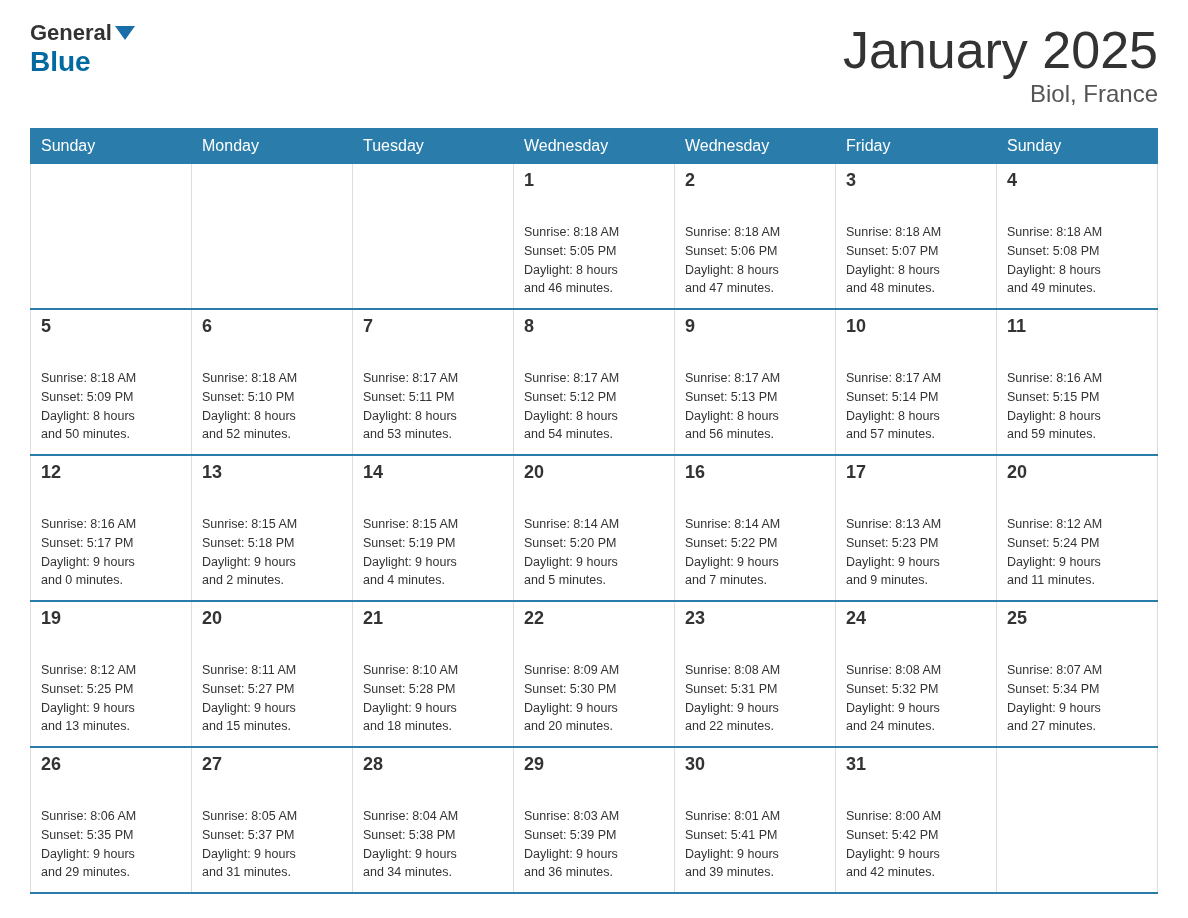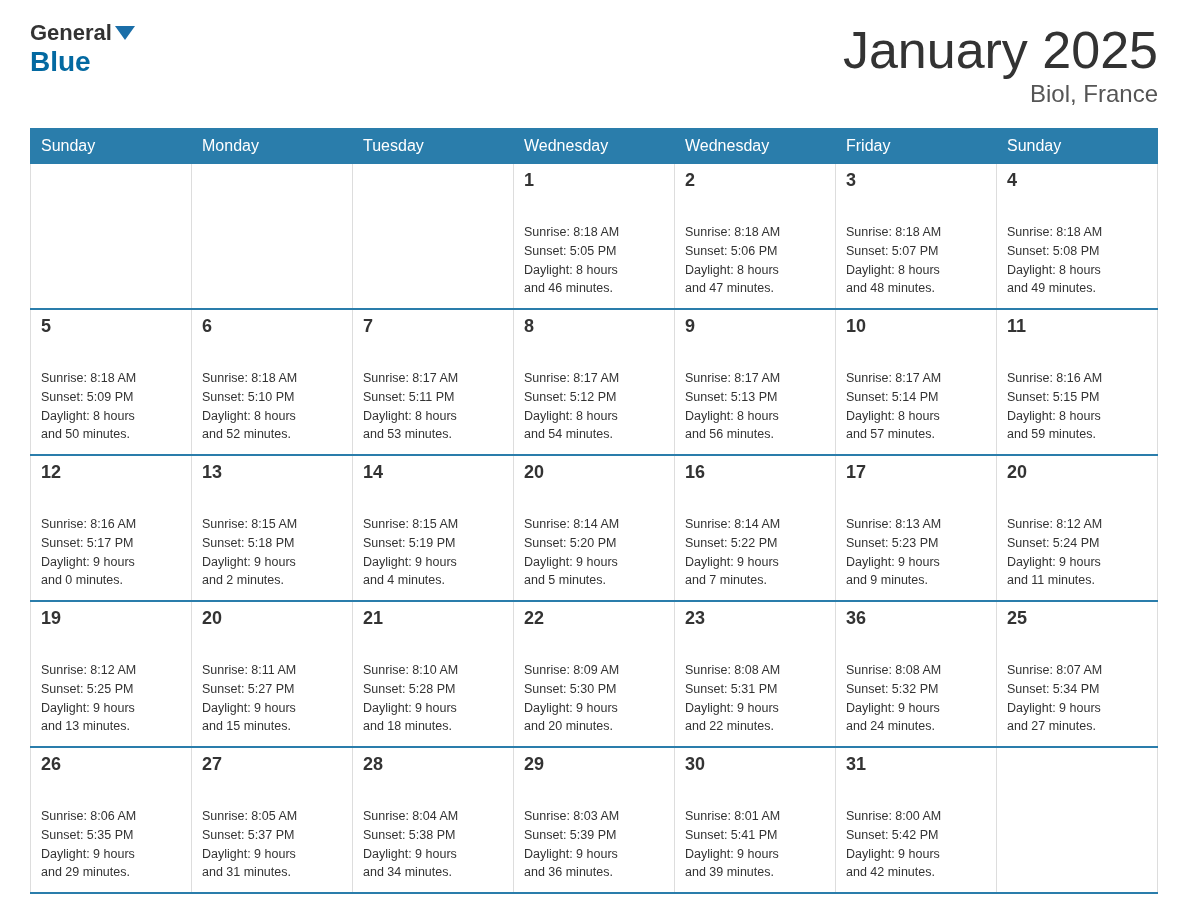--- a/index.html
+++ b/index.html
@@ -231,21 +231,21 @@
         </td>
         <td>
           <span class="day-num">22</span>
           <div class="sun-info">Sunrise: 8:09 AM<br>Sunset: 5:30 PM<br>Daylight: 9 hours<br>and 20 minutes.</div>
         </td>
         <td>
           <span class="day-num">23</span>
           <div class="sun-info">Sunrise: 8:08 AM<br>Sunset: 5:31 PM<br>Daylight: 9 hours<br>and 22 minutes.</div>
         </td>
         <td>
-          <span class="day-num">36</span>
+          <span class="day-num">24</span>
           <div class="sun-info">Sunrise: 8:08 AM<br>Sunset: 5:32 PM<br>Daylight: 9 hours<br>and 24 minutes.</div>
         </td>
         <td>
           <span class="day-num">25</span>
           <div class="sun-info">Sunrise: 8:07 AM<br>Sunset: 5:34 PM<br>Daylight: 9 hours<br>and 27 minutes.</div>
         </td>
       </tr>
       <tr>
         <td>
           <span class="day-num">26</span>

